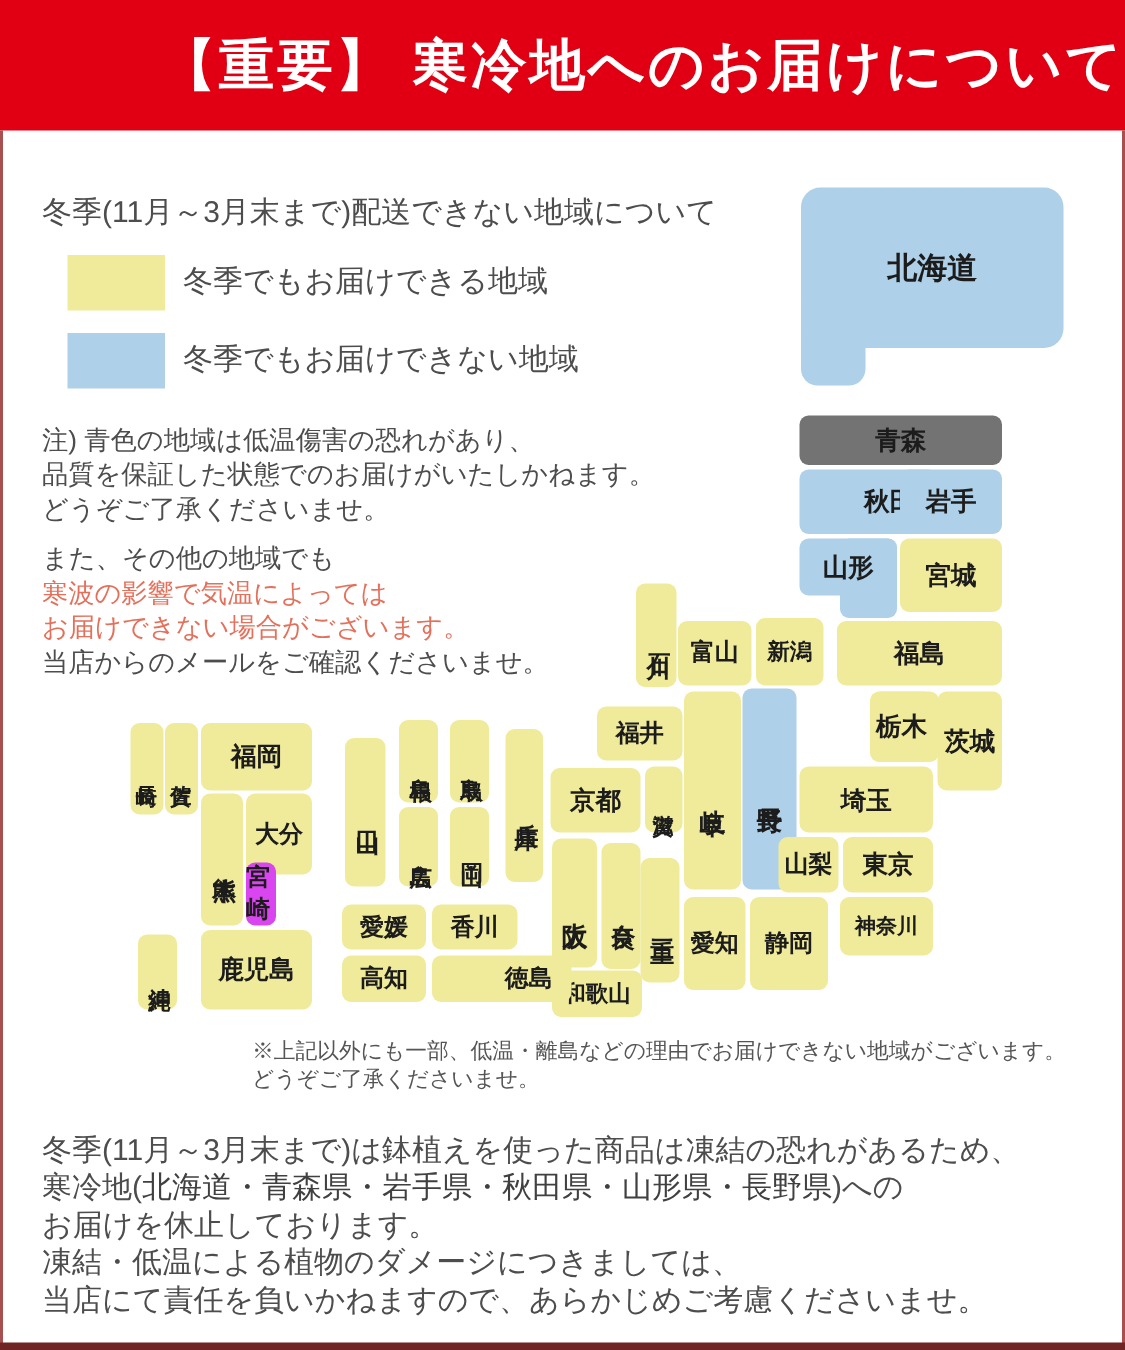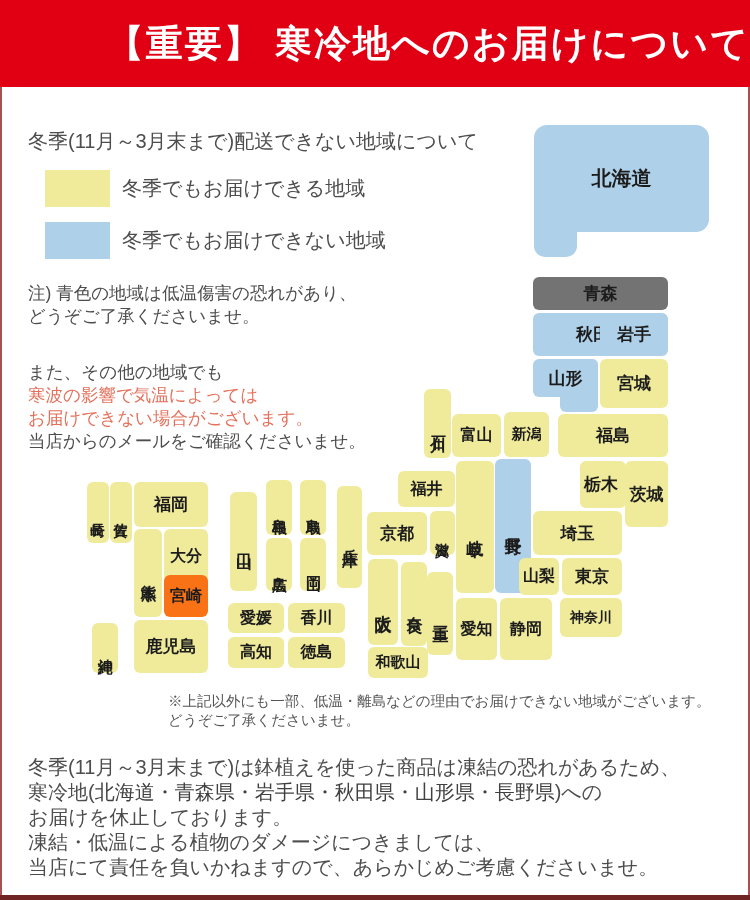--- a/index.html
+++ b/index.html
@@ -39,20 +39,21 @@
   <div class="legend-title">冬季(11月～3月末まで)配送できない地域について</div>
 
   <div class="swatch sw1" style="background: rgb(240, 235, 155);"></div>
   <div class="legend-label ll1">冬季でもお届けできる地域</div>
 
   <div class="swatch sw2" style="background: rgb(174, 208, 232);"></div>
   <div class="legend-label ll2">冬季でもお届けできない地域</div>
 
   <div class="note note1">
     <div>注) 青色の地域は低温傷害の恐れがあり、</div>
+    <div>品質を保証した状態でのお届けがいたしかねます。</div>
     <div>どうぞご了承くださいませ。</div>
   </div>
 
   <div class="note note2">
     <div>また、その他の地域でも</div>
     <div class="accent">寒波の影響で気温によっては</div>
     <div class="accent">お届けできない場合がございます。</div>
     <div>当店からのメールをご確認くださいませ。</div>
   </div>
 
@@ -163,39 +164,39 @@
       </div>
       <div class="blk" style="left: 228px; top: 603px; width: 56px; height: 30px; background: rgb(240, 235, 155); font-size: 16px; border-radius: 6px;">
         <span>愛媛</span>
       </div>
       <div class="blk" style="left: 288px; top: 603px; width: 57px; height: 30px; background: rgb(240, 235, 155); font-size: 16px; border-radius: 6px;">
         <span>香川</span>
       </div>
       <div class="blk" style="left: 228px; top: 637px; width: 56px; height: 31px; background: rgb(240, 235, 155); font-size: 16px; border-radius: 6px;">
         <span>高知</span>
       </div>
-      <div class="blk" style="left: 288px; top: 637px; width: 57px; height: 31px; background: rgb(240, 235, 155); font-size: 16px; border-radius: 6px;">
+      <div class="blk" style="left: 288px; top: 637px; width: 57px; height: 31px; background: rgb(240, 235, 155); font-size: 16px; border-radius: 6px; padding-left: 36px;">
         <span>徳島</span>
       </div>
       <div class="blk" style="left: 134px; top: 482px; width: 74px; height: 45px; background: rgb(240, 235, 155); font-size: 17px; border-radius: 6px;">
         <span>福岡</span>
       </div>
       <div class="blk vert" style="left: 110px; top: 482px; width: 22px; height: 61px; background: rgb(240, 235, 155); font-size: 14px; border-radius: 6px;">
         <span>佐賀</span>
       </div>
       <div class="blk vert" style="left: 87px; top: 482px; width: 22px; height: 61px; background: rgb(240, 235, 155); font-size: 14px; border-radius: 6px;">
         <span>長崎</span>
       </div>
       <div class="blk vert" style="left: 134px; top: 529px; width: 28px; height: 88px; background: rgb(240, 235, 155); font-size: 16px; border-radius: 6px;">
         <span>熊本</span>
       </div>
       <div class="blk" style="left: 164px; top: 529px; width: 44px; height: 54px; background: rgb(240, 235, 155); font-size: 16px; border-radius: 6px;">
         <span>大分</span>
       </div>
-      <div class="blk" style="left: 164px; top: 575px; width: 44px; height: 42px; background: #f97316; font-size: 16px; border-radius: 6px;">
+      <div class="blk" style="left: 164px; top: 575px; width: 20px; height: 42px; background: #d946ef; font-size: 16px; border-radius: 6px;">
         <span>宮崎</span>
       </div>
       <div class="blk" style="left: 134px; top: 620px; width: 74px; height: 53px; background: rgb(240, 235, 155); font-size: 17px; border-radius: 6px;">
         <span>鹿児島</span>
       </div>
       <div class="blk vert" style="left: 92px; top: 623px; width: 26px; height: 50px; background: rgb(240, 235, 155); font-size: 15px; border-radius: 6px;">
         <span>沖縄</span>
       </div>
     </div>
 

